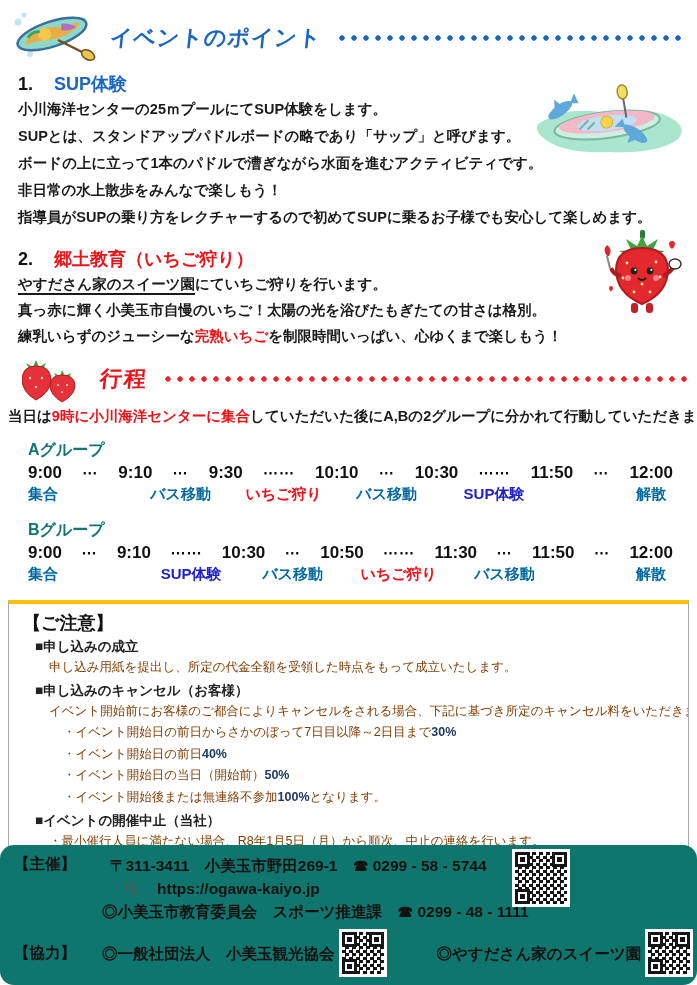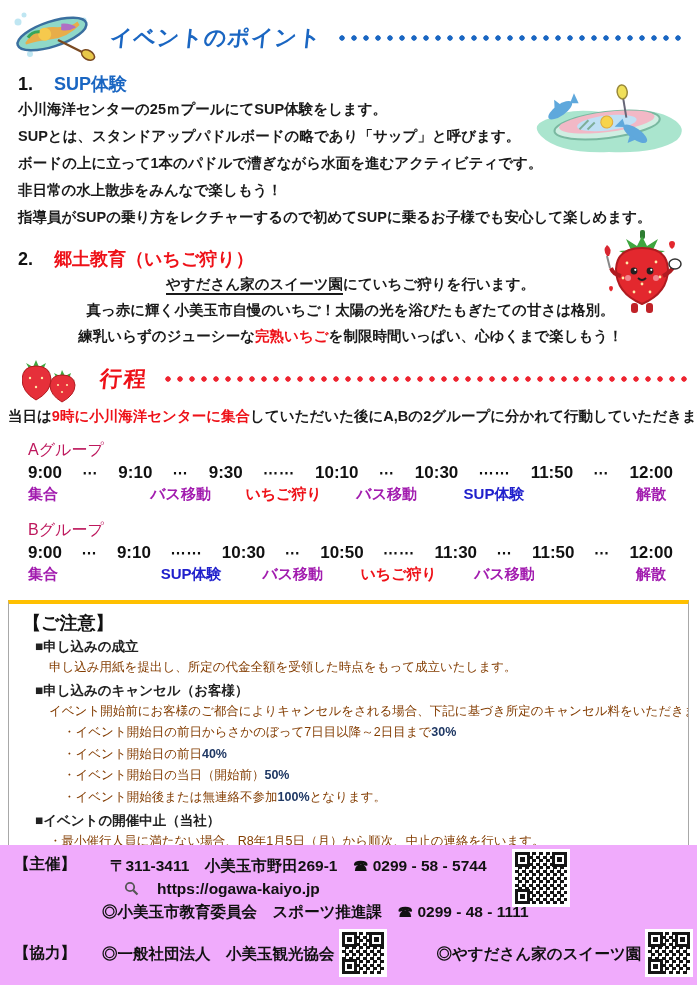--- a/index.html
+++ b/index.html
@@ -14,58 +14,58 @@
   .kotei-row .title { color: #ee1118; font-size: 22px; font-weight: bold; transform: skewX(-6deg); letter-spacing: 2px; margin: 0 14px 0 16px; white-space: nowrap; }
   .dots-red { flex: 1; height: 10px; background-image: radial-gradient(circle, #ee2430 2.4px, transparent 3px); background-size: 12px 10px; background-repeat: repeat-x; background-position: left center; }
 
   
   .section { margin-left: 18px; margin-right: 14px; }
   .sec-head { font-size: 18px; font-weight: bold; color: #111; margin-top: 10px; }
   .sec-head .num { margin-right: 16px; color: #111; }
   .sec-head .t-blue { color: #1a66c2; }
   .sec-head .t-red { color: #ee1118; }
   .body-line { font-size: 14.5px; font-weight: bold; color: #1a1a1a; line-height: 27px; white-space: nowrap; }
-  .sec2 .body-line { line-height: 26px; text-align: center; }
+  .sec2 .body-line { line-height: 26px; }
   .u-line { border-bottom: 2px solid #1a1a1a; padding-bottom: 1px; }
   .red-inline { color: #ee1118; }
 
   
   .illu { position: absolute; }
   .illu-supboard { left: 8px; top: 6px; }
   .illu-dolphins { right: 8px; top: 84px; }
   .illu-strawberry-chan { right: 12px; top: 226px; }
 
   
   .intro-line { font-size: 14.5px; font-weight: bold; color: #1a1a1a; margin: 2px 0 0 8px; white-space: nowrap; }
   .group { margin-left: 28px; }
-  .gname { font-size: 16px; font-weight: normal; color: #be185d; margin-top: 14px; }
+  .gname { font-size: 16px; font-weight: bold; color: #0f766e; margin-top: 14px; }
   .sched { display: grid; grid-template-columns: repeat(13, max-content); justify-content: space-between; width: 645px; row-gap: 2px; margin-top: 2px; }
   .sched .t { font-size: 17px; font-weight: bold; color: #111; }
   .sched .d { font-size: 15px; font-weight: bold; color: #111; align-self: center; letter-spacing: 1px; }
-  .sched .lbl { font-size: 15px; font-weight: bold; color: #a21caf; grid-row: 2; white-space: nowrap; }
+  .sched .lbl { font-size: 15px; font-weight: bold; color: #0369a1; grid-row: 2; white-space: nowrap; }
   .sched .l1 { grid-column: 1; justify-self: start; }
   .sched .l2 { grid-column: 3 / 6; justify-self: center; }
   .sched .l3 { grid-column: 5 / 8; justify-self: center; }
   .sched .l4 { grid-column: 7 / 10; justify-self: center; }
   .sched .l5 { grid-column: 9 / 12; justify-self: center; }
   .sched .l6 { grid-column: 13; justify-self: center; }
   .lbl[data-style="red"] { color: #ee1118; }
   .lbl[data-style="blue"] { color: #2020cc; }
 
   
   .notice { margin: 16px 8px 0 8px; height: 286px; border: 1px solid #a8a8a8; border-top: 4px solid #FFC000; padding: 9px 14px; overflow: hidden; }
   .notice .n-title { font-size: 18px; font-weight: bold; color: #111; line-height: 21px; }
   .notice .n-h { font-size: 13.5px; font-weight: bold; color: #222; line-height: 21px; margin-left: 12px; margin-top: 2px; }
   .notice .n-p { font-size: 12.5px; color: #833C00; line-height: 21px; margin-left: 26px; white-space: nowrap; }
   .notice .n-b { font-size: 12.5px; color: #833C00; line-height: 21.5px; margin-left: 40px; white-space: nowrap; }
   .notice .n-b2 { margin-left: 26px; }
   .notice .pct { color: #1F3864; font-weight: bold; }
 
   
-  .footer { position: absolute; left: 0; right: 0; top: 845px; bottom: 0; background: #f0abfc; padding: 9px 14px; }
+  .footer { position: absolute; left: 0; right: 0; top: 845px; bottom: 0; background: #0f766e; padding: 9px 14px; border-radius: 14px; }
   .f-row { display: flex; }
   .f-label { font-size: 15.5px; font-weight: bold; color: #111; width: 64px; flex: none; }
   .f-col { margin-left: 24px; }
   .f-line { font-size: 15.5px; font-weight: bold; color: #111; line-height: 23px; white-space: nowrap; }
   .f-indent { margin-left: 8px; }
   .f-url { display: flex; align-items: center; gap: 18px; margin-left: 22px; }
   .coop-row { display: flex; align-items: center; margin-top: 6px; }
   .coop-row .f-line { margin-left: 24px; }
   .coop2 { margin-left: 50px !important; }
 

